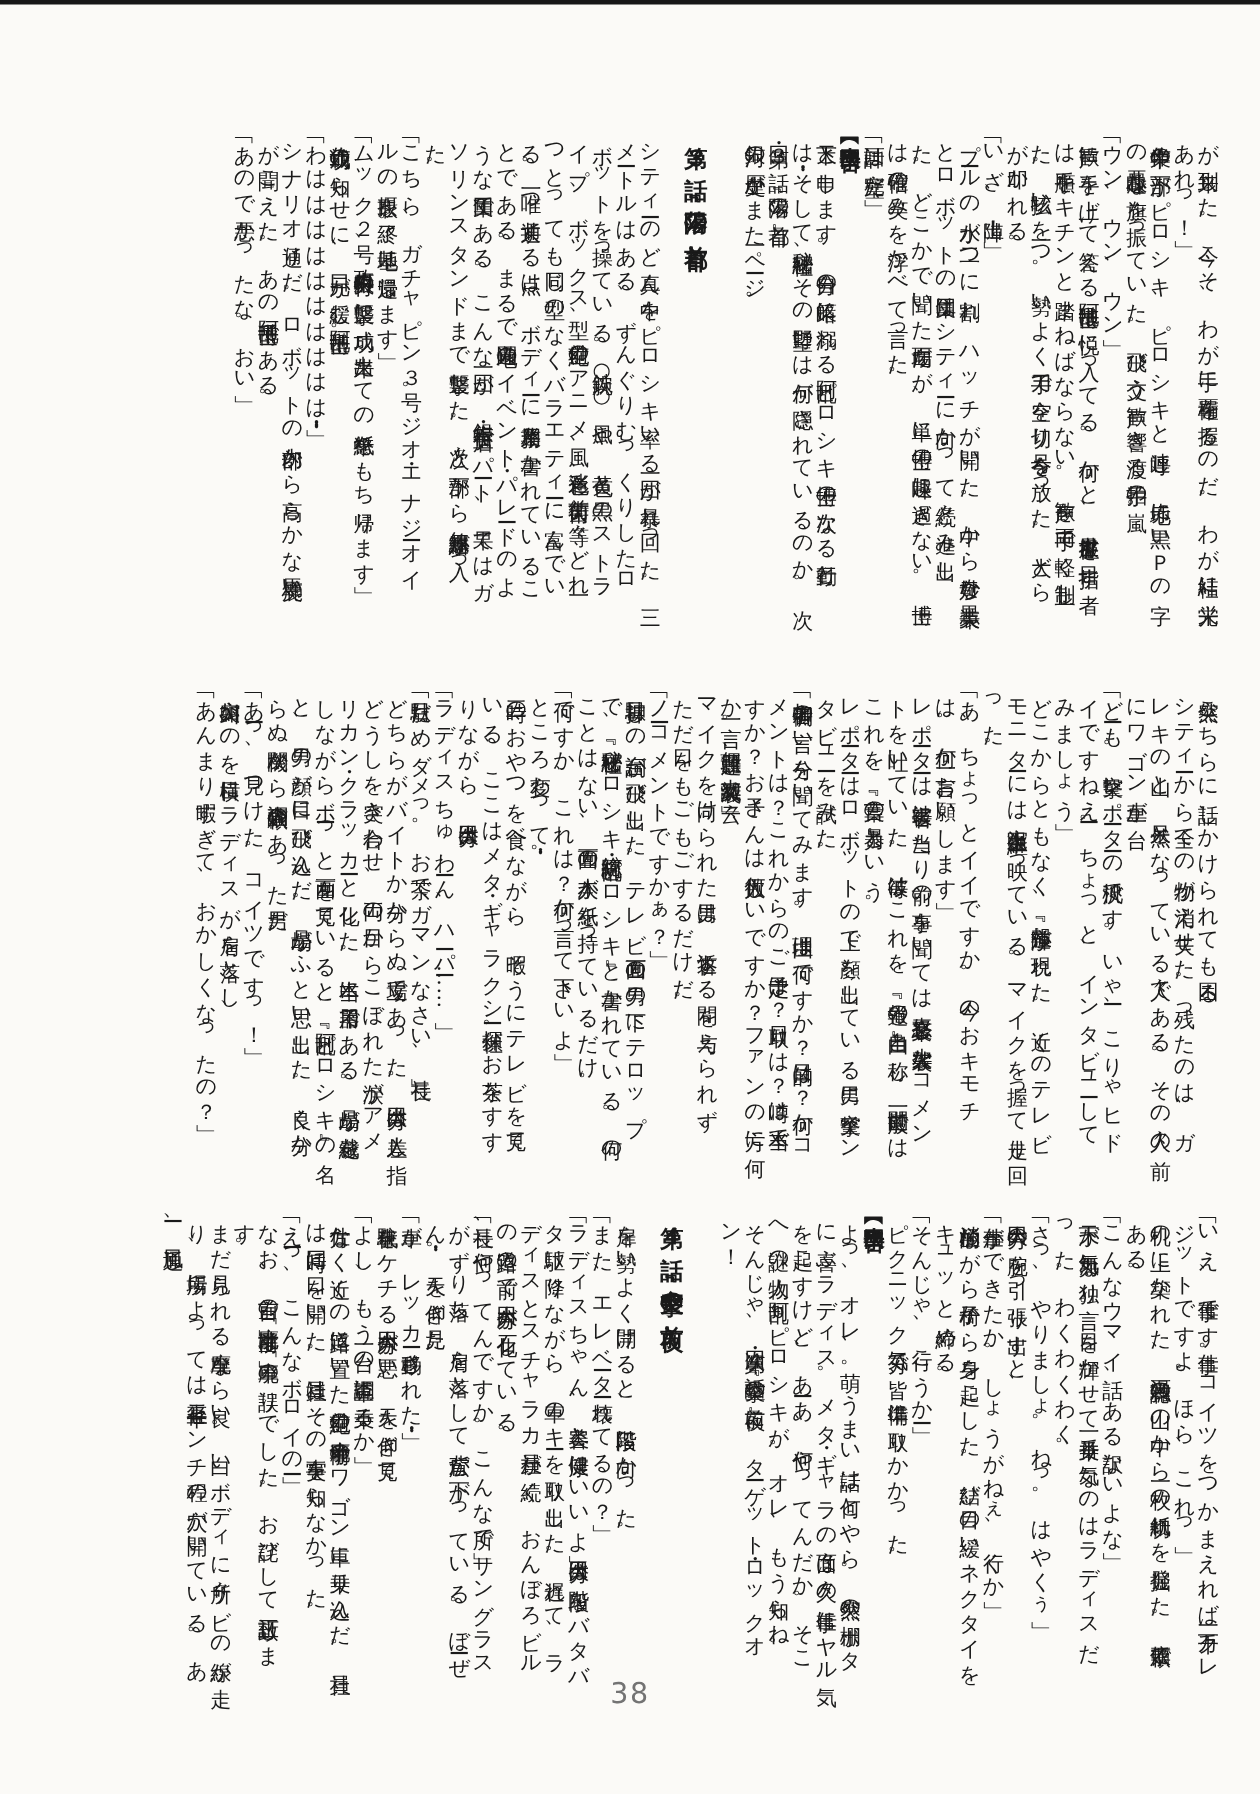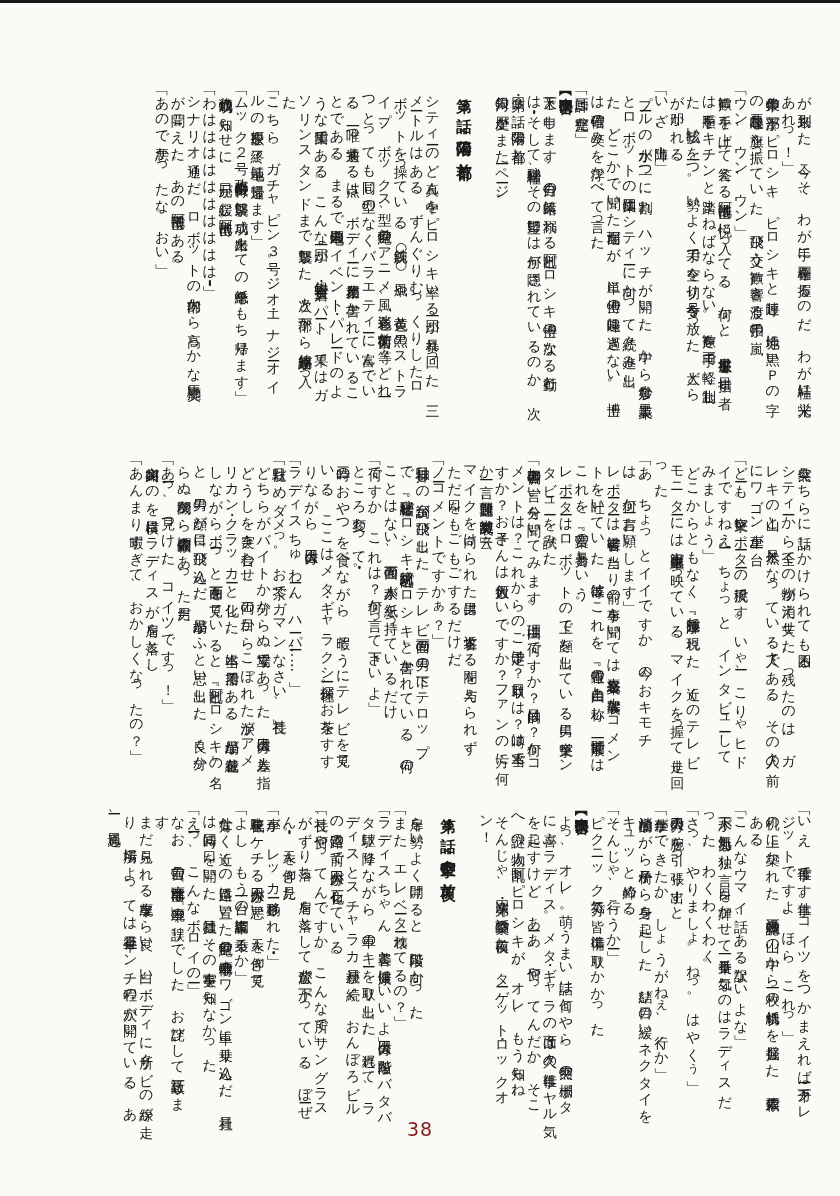--- a/index.html
+++ b/index.html
@@ -23,21 +23,21 @@
   #block3{top:806px;}
   .vblock p{margin:0;padding:0;}
   .vblock p.heading{
     font-weight:bold;font-size:15.5px;letter-spacing:2px;
     margin-right:22px;margin-left:16px;
   }
   .vblock p.label{font-weight:bold;}
   .page-number{
     position:absolute;top:1118px;left:0;width:840px;text-align:center;
     font-family:"DejaVu Sans","Liberation Sans",sans-serif;
-    font-size:19px;color:#7f1d1d;letter-spacing:1px;
+    font-size:19px;color:#737373;letter-spacing:1px;
   }
 </style>
 </head>
 <body>
 
 <div class="scan-edge-top"></div>
 
 <div id="block1" class="vblock">
     <p class="para body">が到来した。今こそ、わが手に覇権を握るのだ。わが結社に栄光あれっ！」</p>
     <p class="para body">作業中の部下がピロシキ、ピロシキと連呼し、赤地に黒いＰの字の悪趣味な旗を振っていた。飛び交う歓声、響き渡る拍手の嵐。</p>

